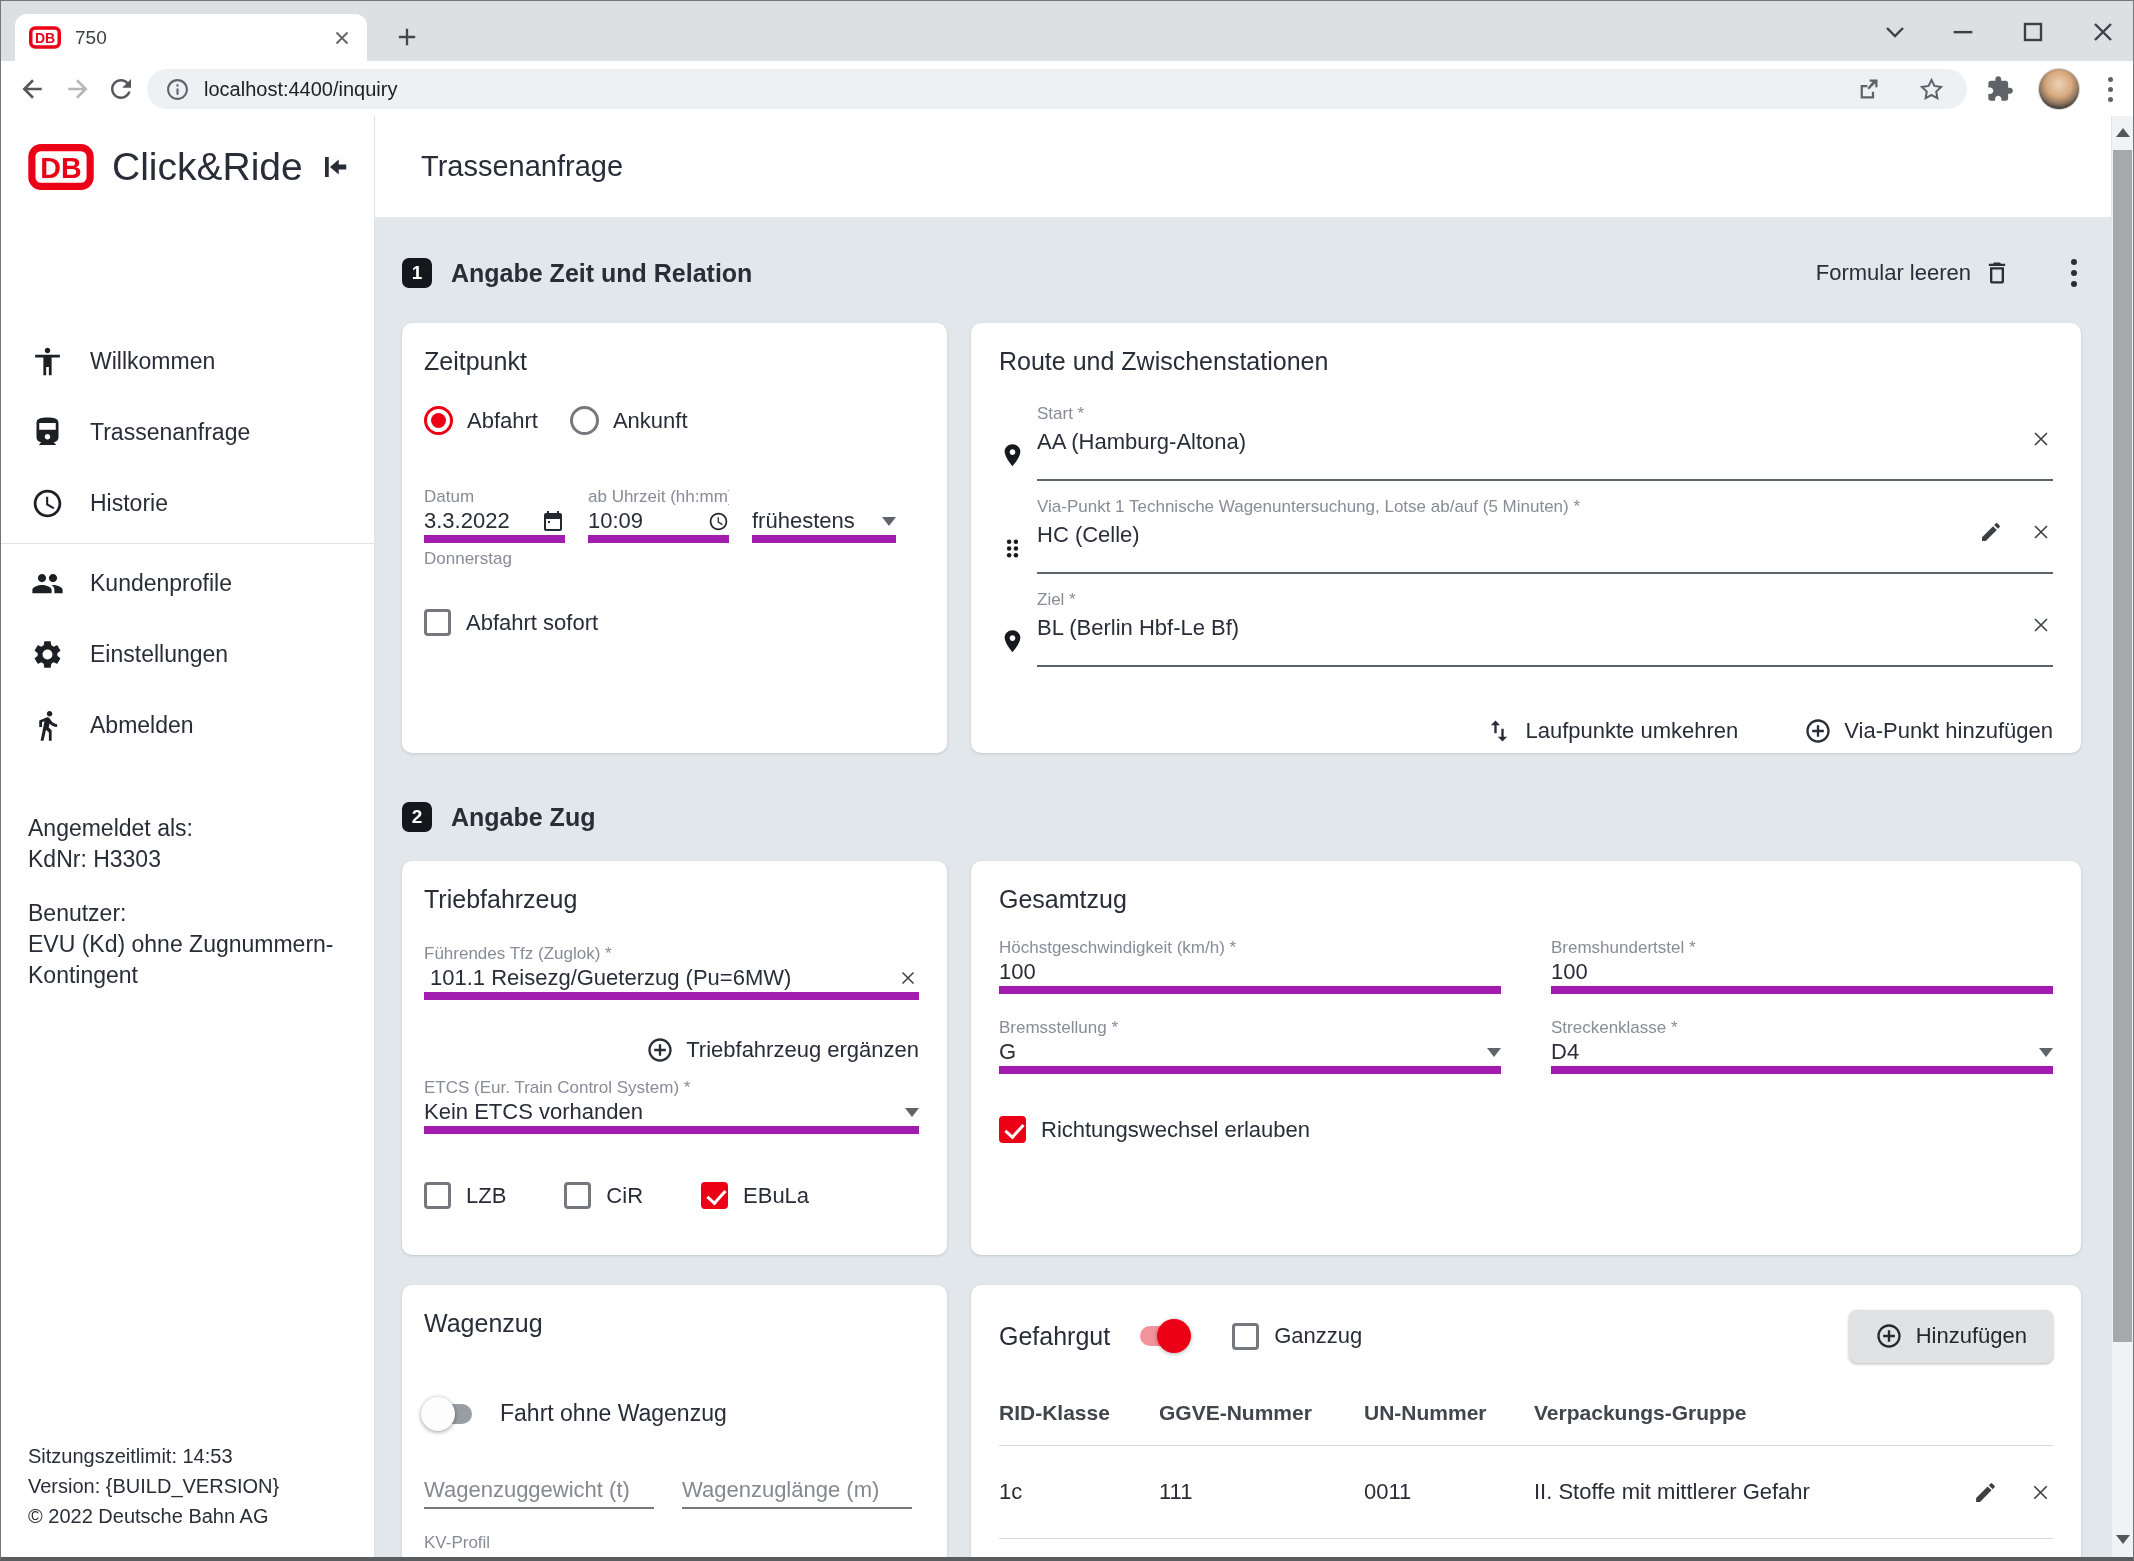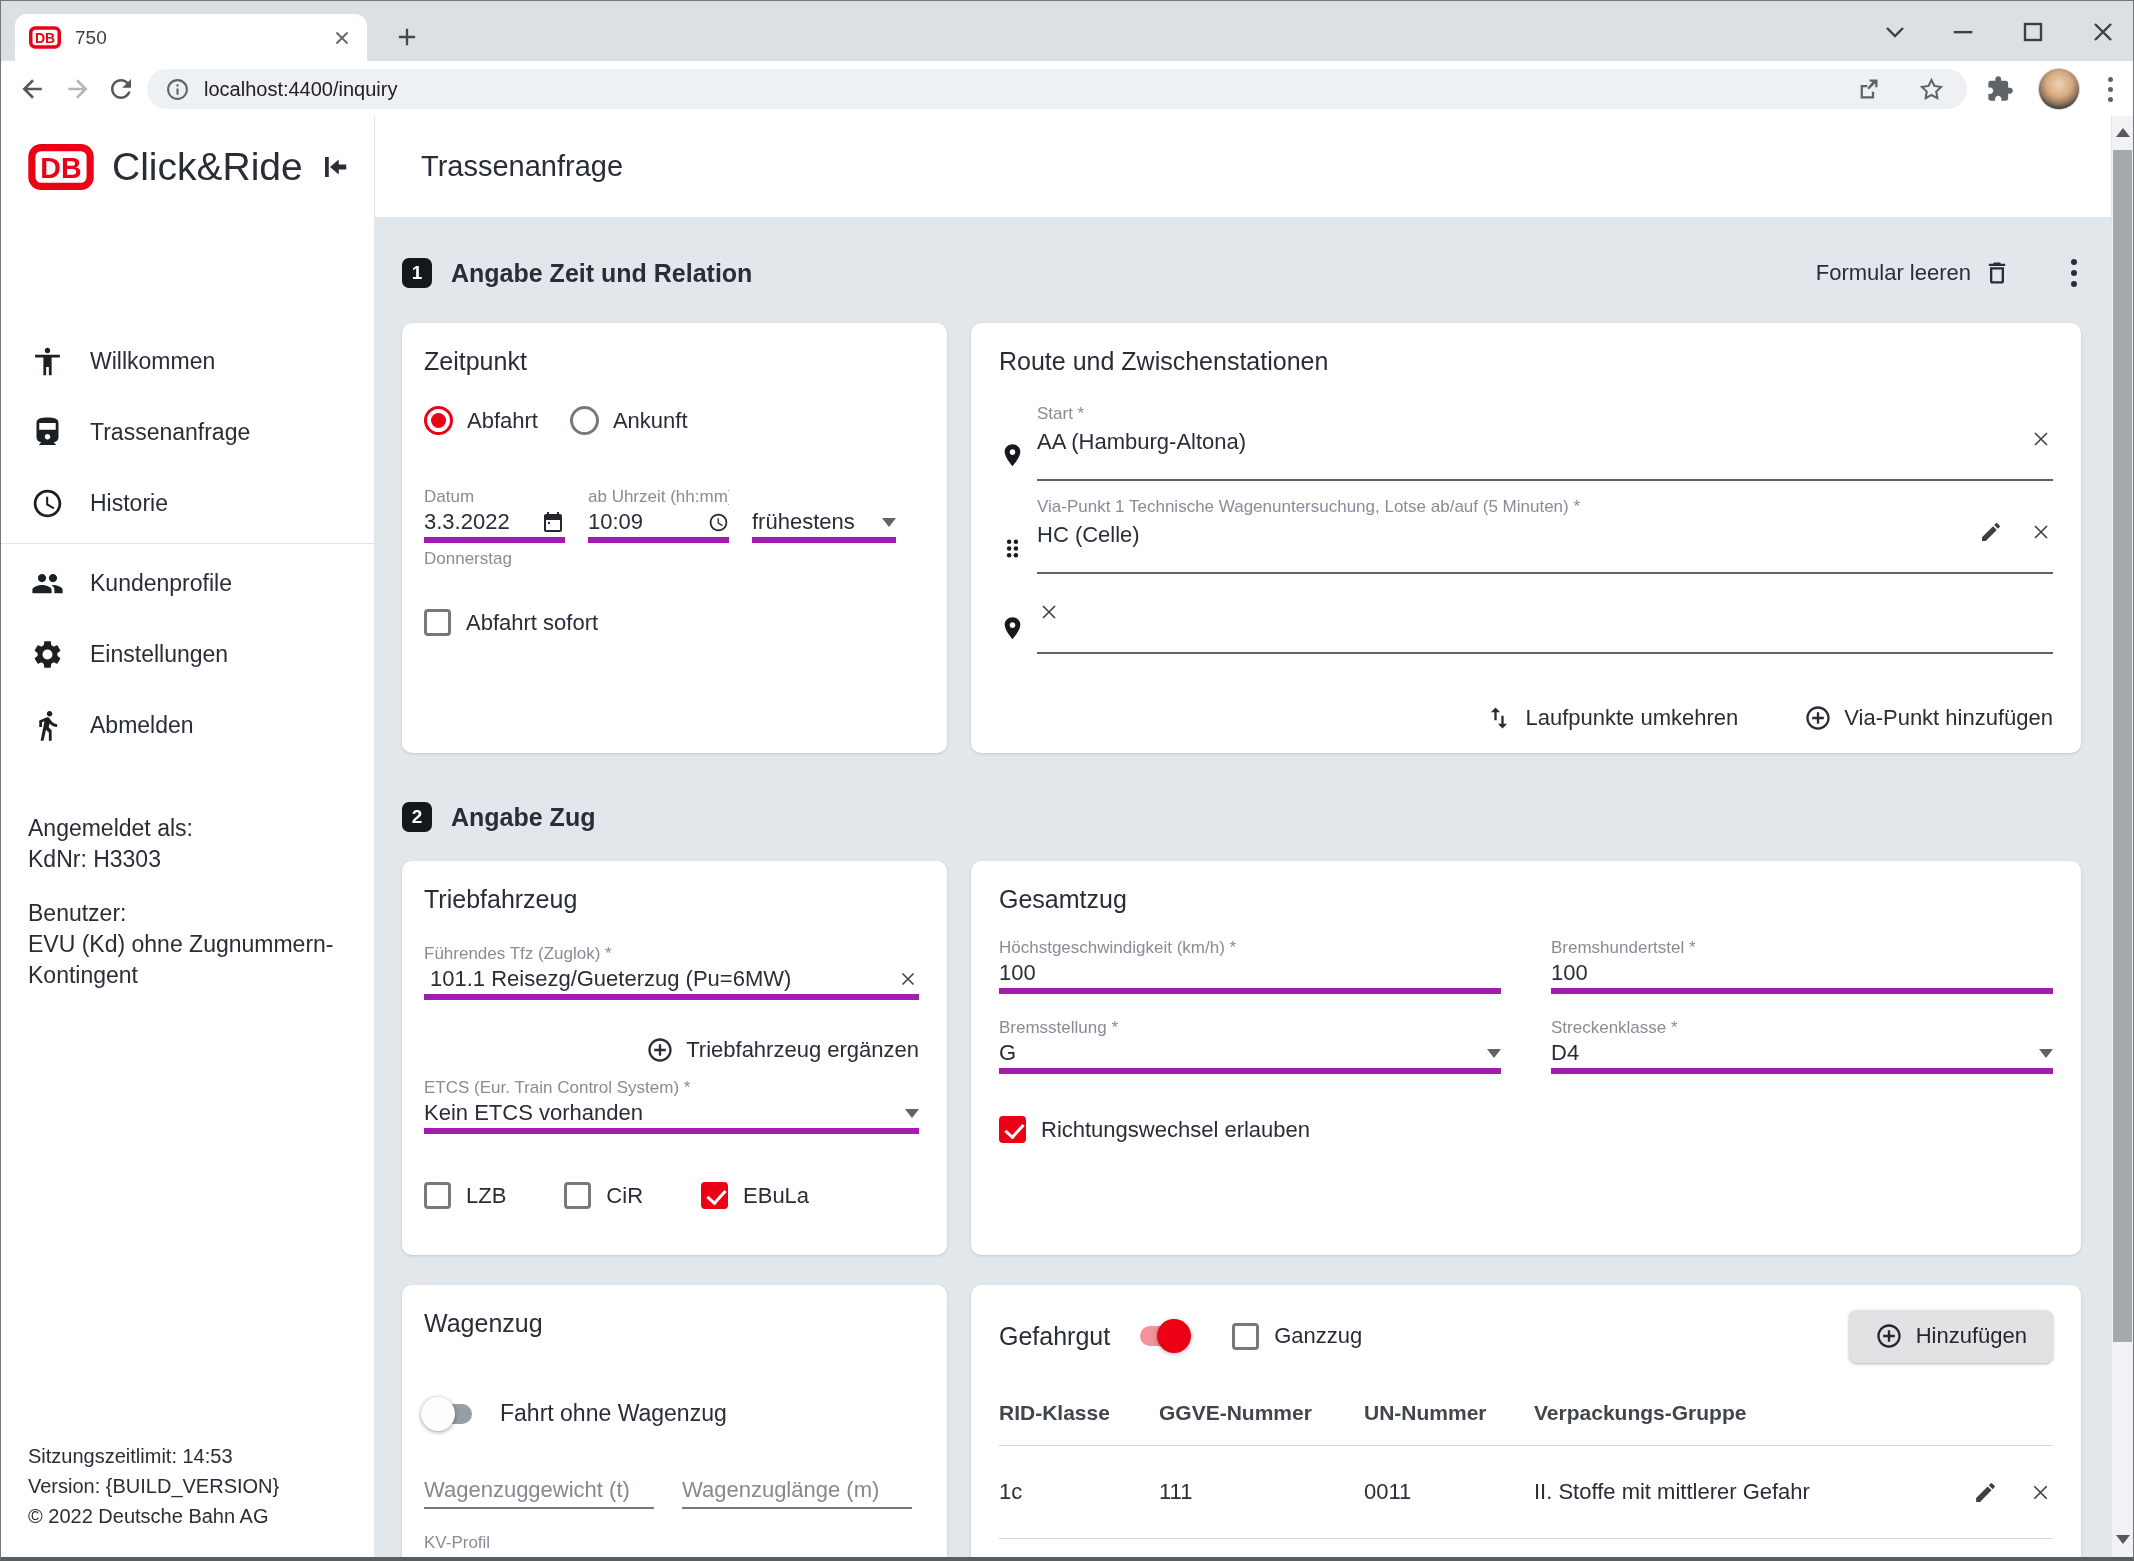--- a/index.html
+++ b/index.html
@@ -74,21 +74,21 @@
 
   .grid { display:grid; grid-template-columns:545px 1fr; gap:24px; }
   .g1 { margin-top:32px; } .g2 { margin-top:26px; } .g3 { margin-top:30px; }
   .card { background:#fff; border-radius:10px; box-shadow:0 1px 3px rgba(0,0,0,.14); position:relative; }
   .h1 { height:430px; } .h2 { height:394px; } .h3 { height:350px; }
   .pad-l { padding:24px 28px 0 22px; }
   .pad-r { padding:24px 28px 0 28px; }
   .card-title { font-size:25px; font-weight:normal; }
 
   .f-label { font-size:17px; color:var(--label-gray,#878c96); height:20px; white-space:nowrap; overflow:hidden; }
-  .f-valrow { display:flex; align-items:center; height:36px; border-bottom:6px solid #a21caf; font-size:22px; }
+  .f-valrow { display:flex; align-items:center; height:36px; border-bottom:8px solid #a21caf; font-size:22px; }
   .f-valrow .val { flex:1; white-space:nowrap; }
   .f-valrow svg { width:24px; height:24px; color:#24282e; }
   .x-ic svg { width:22px; height:22px; color:#3c4043; }
   .caret { width:0; height:0; border-left:7px solid transparent; border-right:7px solid transparent; border-top:9px solid #5f646a; }
   .f-helper { font-size:17px; color:var(--label-gray,#878c96); margin-top:6px; }
 
   .radio-row { margin-top:30px; display:flex; align-items:center; gap:32px; }
   .radio { display:flex; align-items:center; gap:14px; font-size:22px; cursor:pointer; }
   .rc { width:29px; height:29px; border-radius:50%; border:3px solid #75797e; position:relative; }
   .rc.sel { border-color:var(--accent,#ec0016); }
@@ -454,20 +454,24 @@
               </div>
             </div>
 
             <div class="rfield">
               <span class="rficon">
                 <svg viewBox="0 0 24 24" fill="currentColor">
                     <path d="M12 2C8.13 2 5 5.13 5 8.5c0 5.25 7 13 7 13s7-7.75 7-13C19 5.13 15.87 2 12 2zm0 9.5c-1.38 0-2.5-1.12-2.5-2.5s1.12-2.5 2.5-2.5 2.5 1.12 2.5 2.5-1.12 2.5-2.5 2.5z"></path>
                   </svg>
               </span>
               <div class="rfcore">
+                <div class="rftext">
+                  <div class="f-label">Ziel *</div>
+                  <div class="rfval">BL (Berlin Hbf-Le Bf)</div>
+                </div>
                 <div class="rfactions">
                   <span class="x-ic">
                     <svg viewBox="0 0 24 24" fill="none" stroke="currentColor" stroke-width="1.6">
                         <path d="M6 6l12 12M18 6L6 18"></path>
                       </svg>
                   </span>
                 </div>
               </div>
             </div>
 

